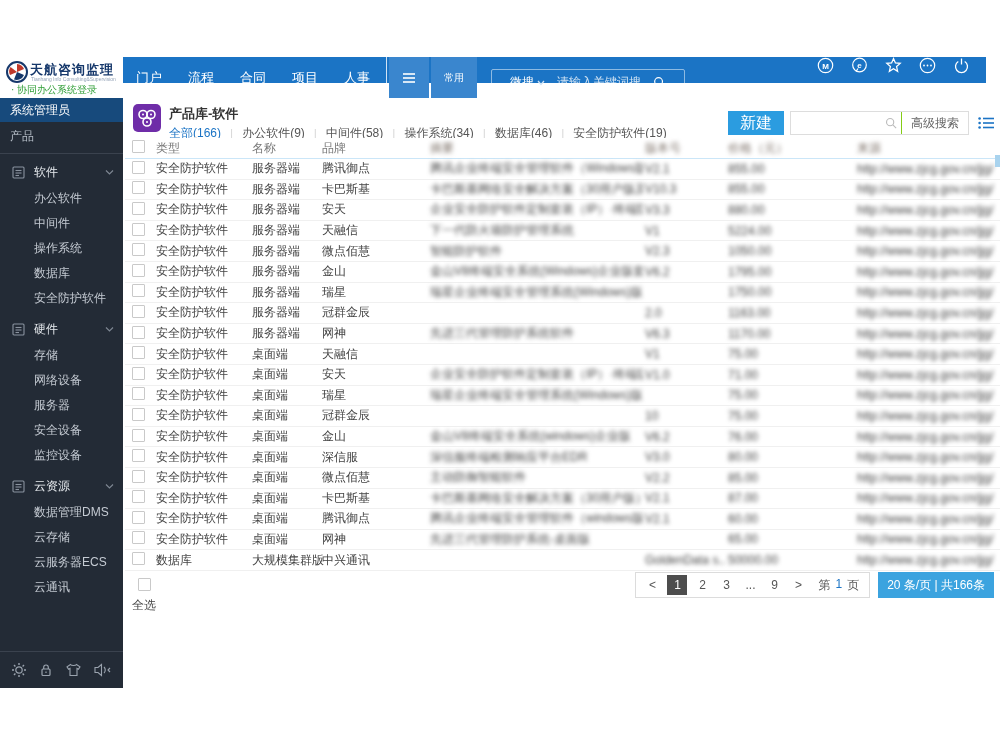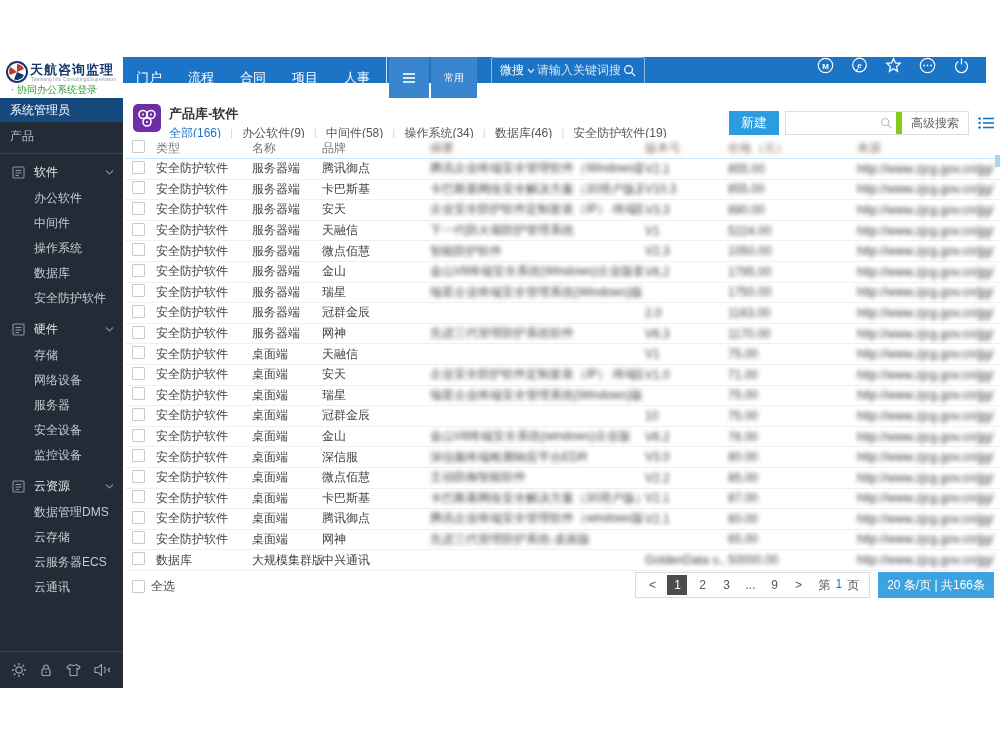--- a/index.html
+++ b/index.html
@@ -8,21 +8,21 @@
   
   .topbar{position:absolute;top:57px;left:0;width:100%;height:41px;background:#fff;}
   .logo-area{position:absolute;left:0;top:0;width:120px;height:41px;background:#fff;}
   .logo-title{position:absolute;left:30px;top:4px;font-size:13px;font-weight:bold;color:#16386b;letter-spacing:1px;white-space:nowrap;}
   .logo-sub{position:absolute;left:31px;top:19px;font-size:5px;color:#95a4b8;white-space:nowrap;}
   .logo-tag{position:absolute;left:11px;top:26px;font-size:10px;color:#2f9e36;white-space:nowrap;}
   .nav{position:absolute;left:123px;top:0;right:14px;height:26px;background:#1b74c5;display:flex;align-items:flex-start;}
   .nav-item{color:#fff;font-size:13px;padding:0 13px;line-height:41px;cursor:pointer;white-space:nowrap;}
   .nav-sep{width:1px;height:41px;background:rgba(255,255,255,.8);margin-left:3px;}
   .nav-box{height:41px;display:flex;align-items:center;padding:0 13px;background:#3a86ce;color:#fff;font-size:10px;margin-left:2px;cursor:pointer;}
-  .nav-search{display:flex;align-items:center;height:25px;border:1px solid rgba(255,255,255,.5);border-radius:2px;margin-left:14px;padding:0 8px;color:#fff;font-size:12px;gap:2px;cursor:text;}
+  .nav-search{display:flex;align-items:center;height:25px;border:1px solid rgba(255,255,255,.5);border-radius:2px;margin-left:14px;padding:0 18px;color:#fff;font-size:12px;gap:12px;cursor:text;margin-top:12px;}
   .nav-search .scope{display:flex;align-items:center;gap:3px;cursor:pointer;}
   .nav-search .ph{color:rgba(255,255,255,.8);}
   .nav-icons{margin-left:auto;display:flex;align-items:center;gap:17px;padding-right:16px;}
   .nav-icons svg{display:block;cursor:pointer;}
   
   .sidebar{position:absolute;left:0;top:98px;width:123px;height:590px;background:#232b36;}
   .role{height:24px;line-height:24px;background:#174a7c;color:#fff;font-size:12px;padding-left:10px;}
   .root{height:29px;line-height:29px;color:#b7bfc9;font-size:12px;padding-left:10px;cursor:pointer;}
   .sdivider{height:1px;background:#3a424e;margin:2px 0 4px 0;}
   .section-h{position:relative;height:27px;display:flex;align-items:center;color:#e6eaee;font-size:12px;padding-left:12px;gap:9px;margin-top:5px;cursor:pointer;}
@@ -34,25 +34,25 @@
   .main{position:absolute;left:125px;top:98px;width:875px;height:590px;background:#fff;}
   .app-icon{position:absolute;left:8px;top:6px;}
   .page-title{position:absolute;left:44px;top:7px;font-size:13px;font-weight:bold;color:#333;}
   .tabs{position:absolute;left:44px;top:27px;display:flex;align-items:center;font-size:12px;}
   .tab{color:#555;cursor:pointer;white-space:nowrap;}
   .tab.active{color:#1b74c5;}
   .tab-sep{color:#d8d8d8;margin:0 9px;}
   .tabs-border{position:absolute;left:0;top:44px;width:100%;height:1px;background:#e8e8e8;}
   .caret{position:absolute;left:66px;top:40px;width:8px;height:8px;background:#fff;border-left:1px solid #ddd;border-top:1px solid #ddd;transform:rotate(45deg);}
   .controls{position:absolute;right:6px;top:13px;display:flex;align-items:center;height:24px;}
-  .btn-new{background:#2b9ce0;color:#fff;font-size:13px;padding:0 12px;height:24px;line-height:24px;cursor:pointer;}
+  .btn-new{background:#2b9ce0;color:#fff;font-size:16px;padding:0 12px;height:24px;line-height:24px;cursor:pointer;}
   .search-wrap{display:flex;align-items:center;border:1px solid #ddd;height:22px;margin-left:6px;background:#fff;}
   .search-input{width:86px;height:18px;border:0;outline:none;padding:0 4px;font-size:12px;font-family:inherit;}
   .mag-gray{margin-right:4px;}
-  .adv{border-left:6px solid #84cc16;padding:0 9px;font-size:12px;color:#666;line-height:22px;cursor:pointer;white-space:nowrap;}
+  .adv{border-left:1px solid #84cc16;padding:0 9px;font-size:12px;color:#666;line-height:22px;cursor:pointer;white-space:nowrap;}
   .list-btn{margin-left:9px;cursor:pointer;}
   
   .thead{position:absolute;left:0;top:40px;width:100%;height:20px;display:flex;align-items:center;border-bottom:1px solid #cbe6f8;background:#fff;}
   .cell{font-size:12px;white-space:nowrap;overflow:visible;box-sizing:border-box;}
   .hcell{color:#777;}
   .c0{width:26px;padding-left:7px;}
   .c1{width:99px;padding-left:5px;}
   .c2{width:70px;padding-left:2px;font-family:Liberation Serif, serif;}
   .c3{width:108px;padding-left:2px;}
   .c4{width:215px;padding-left:2px;overflow:hidden;}
@@ -60,21 +60,21 @@
   .c6{width:128px;padding-left:2px;}
   .c7{width:146px;padding-left:3px;overflow:hidden;}
   #tbody{position:absolute;top:61px;left:0;width:100%;}
   .row{display:flex;align-items:center;height:19.6px;border-bottom:1px solid #f0f0f0;}
   .row .cell{color:#444;}
   .blur{filter:blur(2px);color:#7d7168;}
   .cb{display:inline-block;width:11px;height:11px;border:1px solid #c9c9c9;border-radius:1px;background:#fff;cursor:pointer;}
   .scroll-thumb{position:absolute;right:0;top:57px;width:5px;height:12px;background:#a9d3ee;}
   
   .foot{position:absolute;left:0;top:474px;width:100%;height:30px;}
-  .select-all{position:absolute;left:7px;top:6px;display:flex;align-items:center;gap:6px;font-size:12px;color:#444;cursor:pointer;}
+  .select-all{position:absolute;left:7px;top:6px;display:flex;align-items:center;gap:6px;font-size:12px;color:#444;cursor:pointer;flex-direction:column;}
   .pager{position:absolute;right:6px;top:0;display:flex;align-items:center;}
   .pgroup{display:flex;align-items:center;border:1px solid #dcdcdc;background:#fff;height:24px;padding:0 10px;gap:12px;font-size:12px;color:#555;}
   .pcell{min-width:12px;text-align:center;cursor:pointer;}
   .pcell.active{background:#4d4d4d;color:#fff;width:20px;height:20px;line-height:20px;margin:0 -3px;cursor:default;}
   .jump{display:flex;gap:5px;margin-left:2px;}
   .jump .num{color:#1b74c5;}
   .badge{background:#3ba3df;color:#fff;font-size:12px;height:26px;line-height:26px;padding:0 9px;margin-left:8px;white-space:nowrap;}
 </style>
 </head>
 <body>

